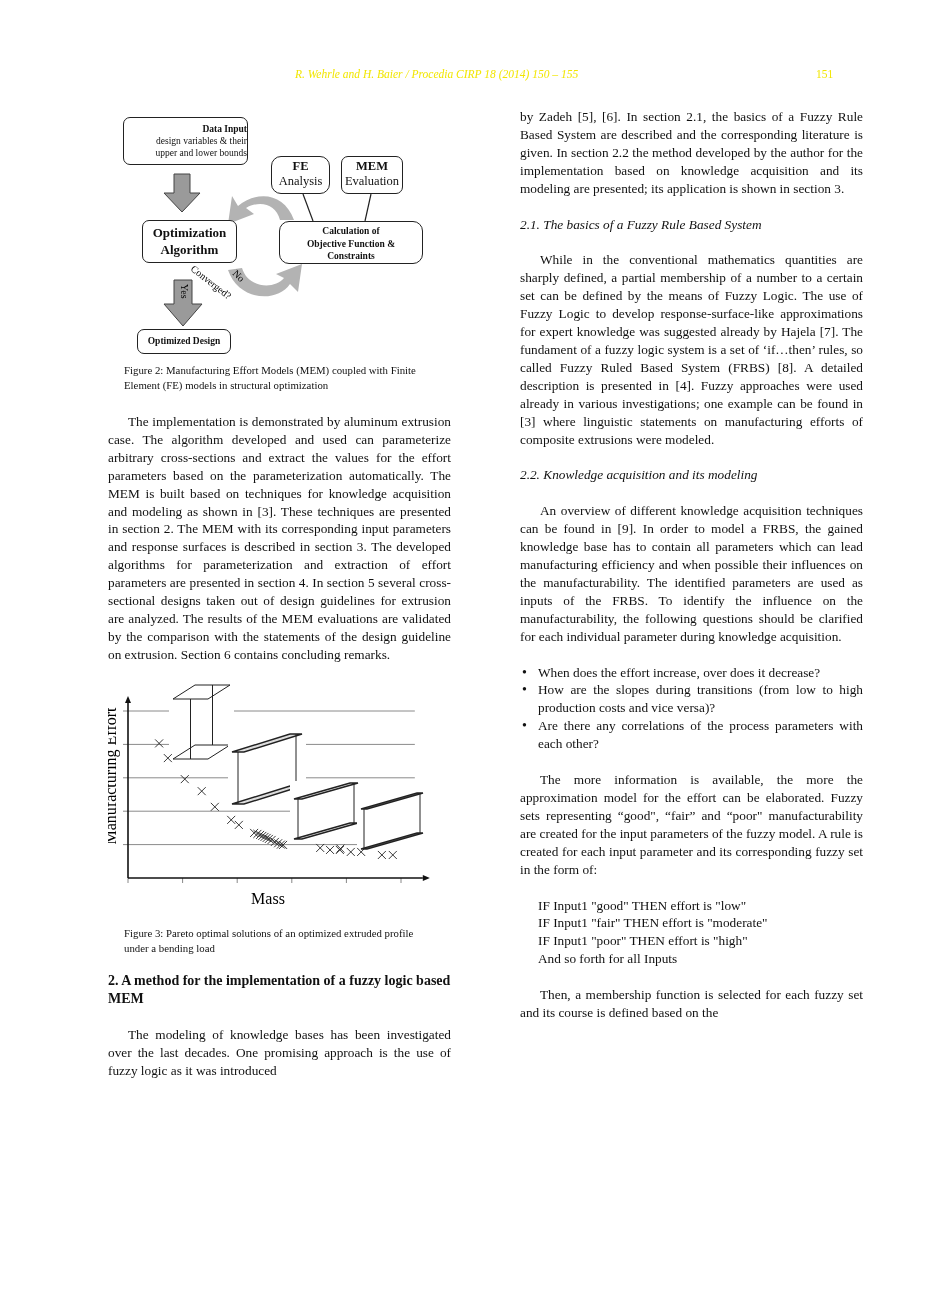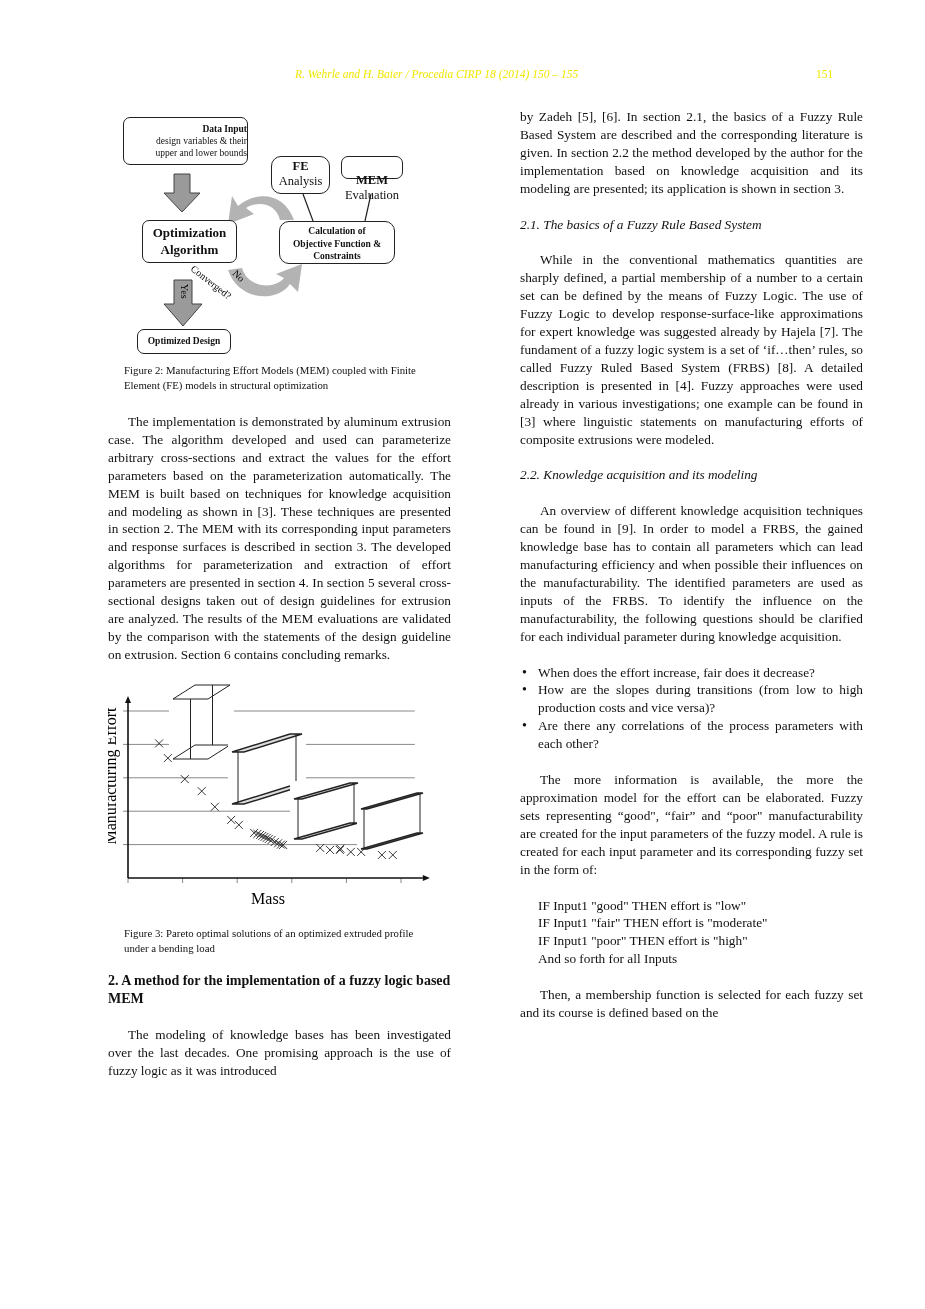--- a/index.html
+++ b/index.html
@@ -62,31 +62,31 @@
       <div class="b">Data Input</div>
       <div>design variables &amp; their</div>
       <div>upper and lower bounds</div>
     </div>
 
     <div class="fbox" style="left:163px;top:48px;width:59px;height:38px;font-size:12.5px;line-height:15px;padding-top:2px;border-radius:10px;">
       <div class="b">FE</div>
       <div>Analysis</div>
     </div>
 
-    <div class="fbox" style="left:233px;top:48px;width:62px;height:23px;font-size:12.5px;line-height:15px;padding-top:16px;">
+    <div class="fbox" style="left:233px;top:48px;width:62px;height:38px;font-size:12.5px;line-height:15px;padding-top:2px;">
       <div class="b">MEM</div>
       <div>Evaluation</div>
     </div>
 
     <div class="fbox" style="left:34px;top:112px;width:95px;height:43px;font-size:13px;line-height:16.5px;padding-top:4px;">
       <div class="b">Optimization</div>
       <div class="b">Algorithm</div>
     </div>
 
-    <div class="fbox" style="left:171px;top:113px;width:116px;height:43px;font-size:9.5px;line-height:12.5px;padding-top:3px;border-radius:10px;">
+    <div class="fbox" style="left:171px;top:113px;width:144px;height:43px;font-size:9.5px;line-height:12.5px;padding-top:3px;border-radius:10px;">
       <div class="b">Calculation of</div>
       <div class="b">Objective Function &amp;</div>
       <div class="b">Constraints</div>
     </div>
 
     <div class="fbox" style="left:29px;top:221px;width:94px;height:25px;font-size:9.5px;line-height:22px;">
       <span class="b">Optimized Design</span>
     </div>
   </div>
 
@@ -272,21 +272,21 @@
   <p class="p indent" style="margin-top:18px;">The modeling of knowledge bases has been investigated over the last decades. One promising approach is the use of fuzzy logic as it was introduced</p>
 </div>
 
 <div class="col col-right">
   <p class="p">by Zadeh [5], [6]. In section 2.1, the basics of a Fuzzy Rule Based System are described and the corresponding literature is given. In section 2.2 the method developed by the author for the implementation based on knowledge acquisition and its modeling are presented; its application is shown in section 3.</p>
   <p class="h3" style="margin-top:18px;">2.1. The basics of  a Fuzzy Rule Based System</p>
   <p class="p indent" style="margin-top:18px;">While in the conventional mathematics quantities are sharply defined, a partial membership of a number to a certain set can be defined by the means of Fuzzy Logic. The use of Fuzzy Logic to develop response-surface-like approximations for expert knowledge was suggested already by Hajela [7]. The fundament of a fuzzy logic system is a set of ‘if…then’ rules, so called Fuzzy Ruled Based System (FRBS) [8]. A detailed description is presented in [4]. Fuzzy approaches were used already in various investigations; one example can be found in [3] where linguistic statements on manufacturing efforts of composite extrusions were modeled.</p>
   <p class="h3" style="margin-top:18px;">2.2. Knowledge acquisition and its modeling</p>
   <p class="p indent" style="margin-top:18px;">An overview of different knowledge acquisition techniques can be found in [9]. In order to model a FRBS, the gained knowledge base has to contain all parameters which can lead manufacturing efficiency and when possible their influences on the manufacturability. The identified parameters are used as inputs of the FRBS. To identify the influence on the manufacturability, the following questions should be clarified for each individual parameter during knowledge acquisition.</p>
   <ul class="bullets" style="margin-top:18px;">
-    <li>When does the effort increase, fair does it decrease?</li>
+    <li>When does the effort increase, over does it decrease?</li>
     <li>How are the slopes during transitions (from low to high production costs and vice versa)?</li>
     <li>Are there any correlations of the process parameters with each other?</li>
   </ul>
   <p class="p indent" style="margin-top:18px;">The more information is available, the more the approximation model for the effort can be elaborated. Fuzzy sets representing “good", “fair” and “poor" manufacturability are created for the input parameters of the fuzzy model. A rule is created for each input parameter and its corresponding fuzzy set in the form of:</p>
   <div class="rules" style="margin-top:18px;">
     <div>IF Input1 "good" THEN effort is "low"</div>
     <div>IF Input1 "fair" THEN effort is "moderate"</div>
     <div>IF Input1 "poor" THEN effort is "high"</div>
     <div>And so forth for all Inputs</div>
   </div>

